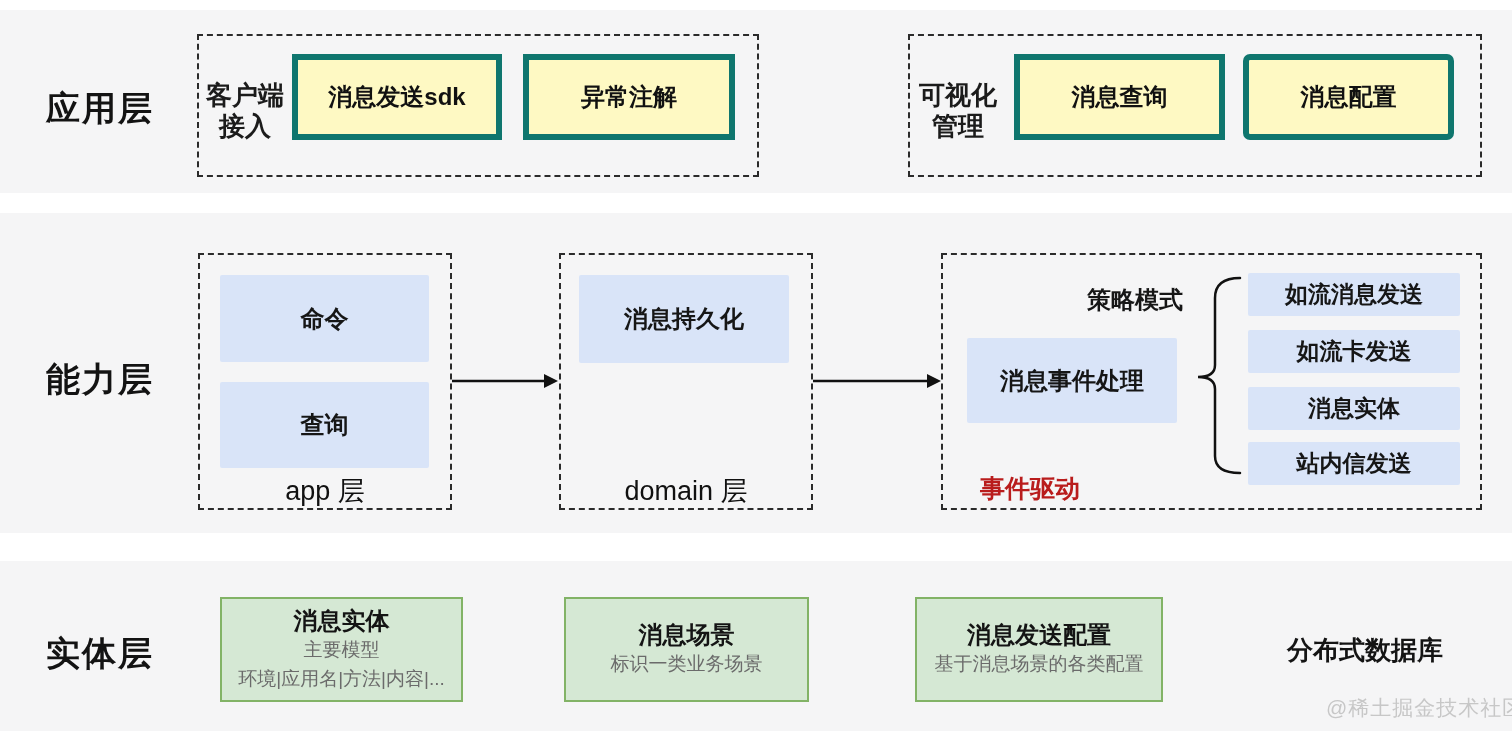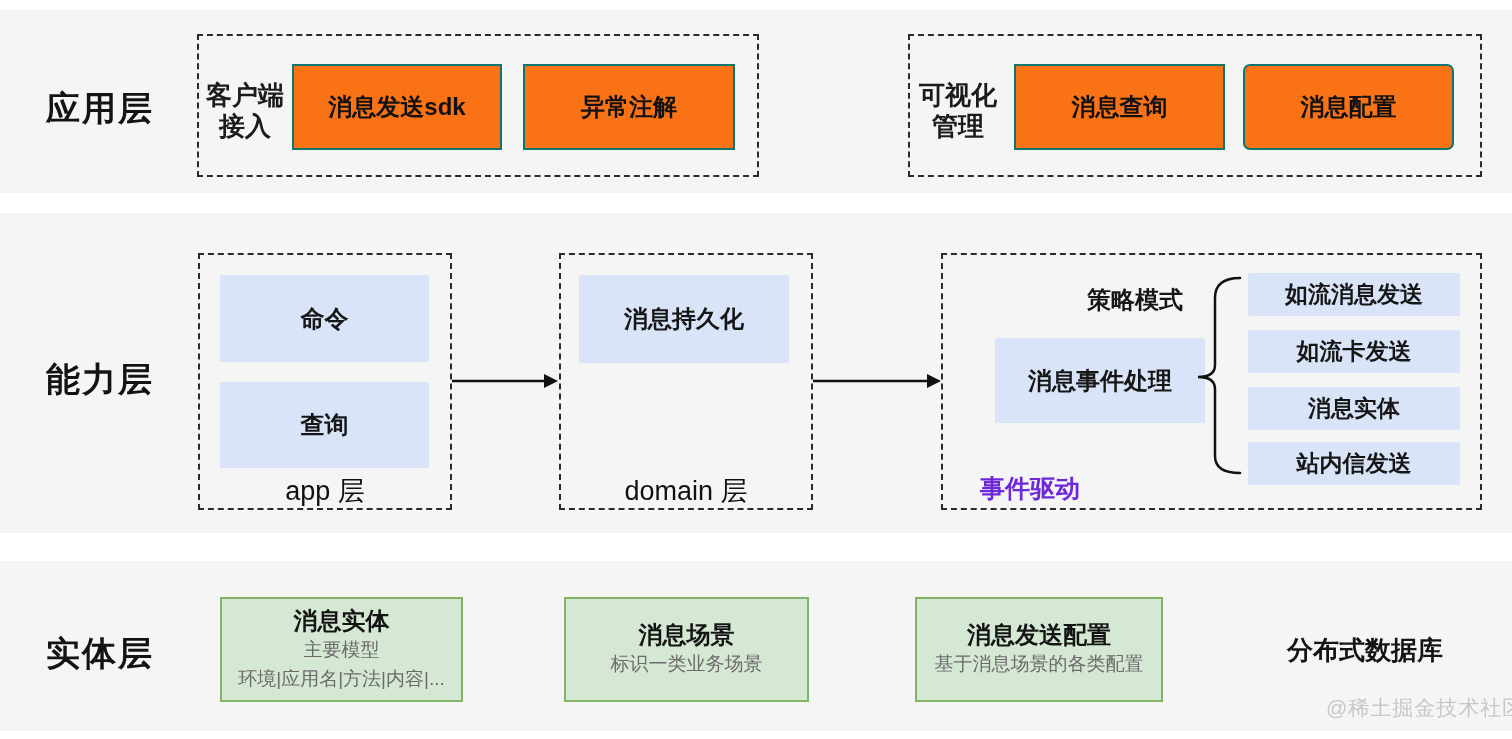--- a/index.html
+++ b/index.html
@@ -31,57 +31,57 @@
   #grp-event  { left:941px; top:253px; width:541px; height:257px; }
 
   .side-label {
     position:absolute; font-size:26px; font-weight:700; color:#1b1b1b;
     text-align:center; line-height:1.18;
   }
   #lbl-client { left:200px; top:80px; width:90px; }
   #lbl-visual { left:912px; top:80px; width:92px; }
 
   .pink {
-    position:absolute; top:64px; height:86px; box-sizing:border-box;
-    background:#f97316; border:2px solid #0f766e;
+    position:absolute; top:54px; height:86px; box-sizing:border-box;
+    background:#fef9c3; border:6px solid #0f766e;
     display:flex; align-items:center; justify-content:center;
     font-size:24px; font-weight:700; color:#111;
   }
   #pink-sdk    { left:292px;  width:210px; }
   #pink-except { left:523px;  width:212px; }
   #pink-query  { left:1014px; width:211px; }
   #pink-config { left:1243px; width:211px;border-radius:7px; }
 
   .blue {
     position:absolute; background:#d9e4f8; border-radius:2px;
     display:flex; align-items:center; justify-content:center;
     font-size:24px; font-weight:600; color:#161616;
   }
   #blue-cmd     { left:220px; top:275px; width:209px; height:87px; }
   #blue-qry     { left:220px; top:382px; width:209px; height:86px; }
   #blue-persist { left:579px; top:275px; width:210px; height:88px; }
   #blue-sendevt { left:579px; top:388px; width:210px; height:85px; }
-  #blue-proc    { left:967px; top:338px; width:210px; height:85px;margin-left:28px; }
+  #blue-proc    { left:967px; top:338px; width:210px; height:85px; }
   .channel { left:1248px; width:212px; height:43px; font-size:23px; }
   #chan-1 { top:273px; } #chan-2 { top:330px; }
   #chan-3 { top:387px; } #chan-4 { top:442px; }
 
   .box-caption {
     position:absolute; font-size:27px; font-weight:500;
     color:#111; text-align:center; white-space:nowrap;
   }
   #cap-app    { left:198px; top:473px; width:254px; }
   #cap-domain { left:559px; top:473px; width:254px; }
   #cap-strategy {
     position:absolute; left:1060px; top:284px; width:150px; text-align:center;
     font-size:24px; font-weight:600; color:#161616;
   }
   #cap-event {
     position:absolute; left:950px; top:472px; width:160px; text-align:center;
-    font-size:25px; font-weight:600; color:#6d28d9;
+    font-size:25px; font-weight:600; color:#b91c1c;
   }
 
   .arrow-svg { position:absolute; }
   #arrow-1 { left:452px; top:370px; }
   #arrow-2 { left:813px; top:370px; }
   #brace   { left:1190px; top:272px; }
 
   .green {
     position:absolute; top:597px; height:105px; box-sizing:border-box;
     background:#d5e8d4; border:2px solid #82b366;

